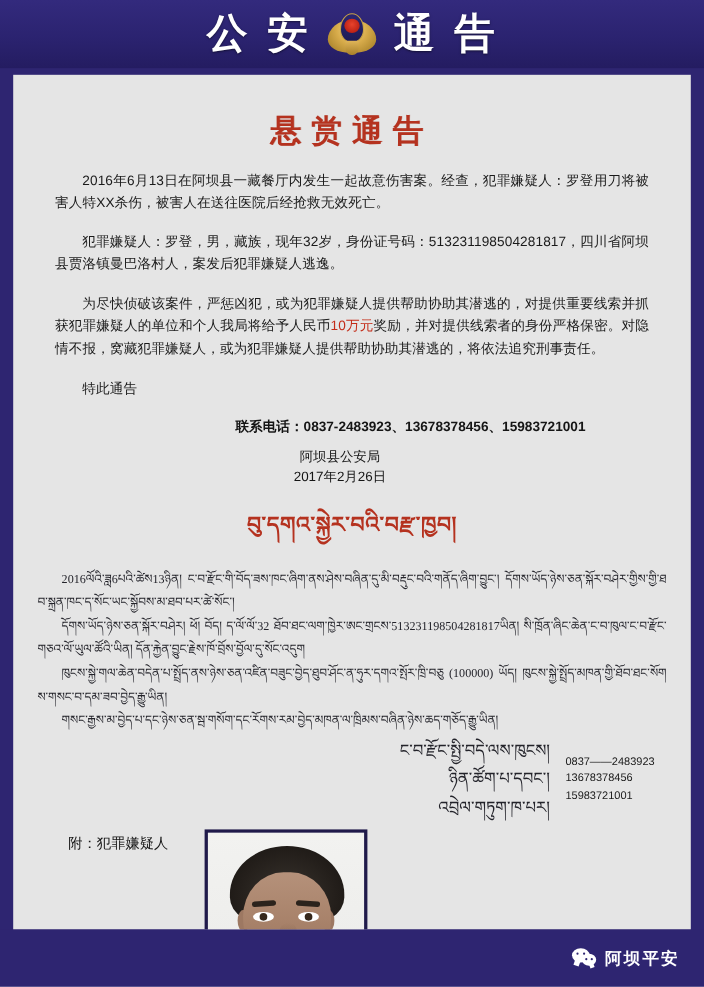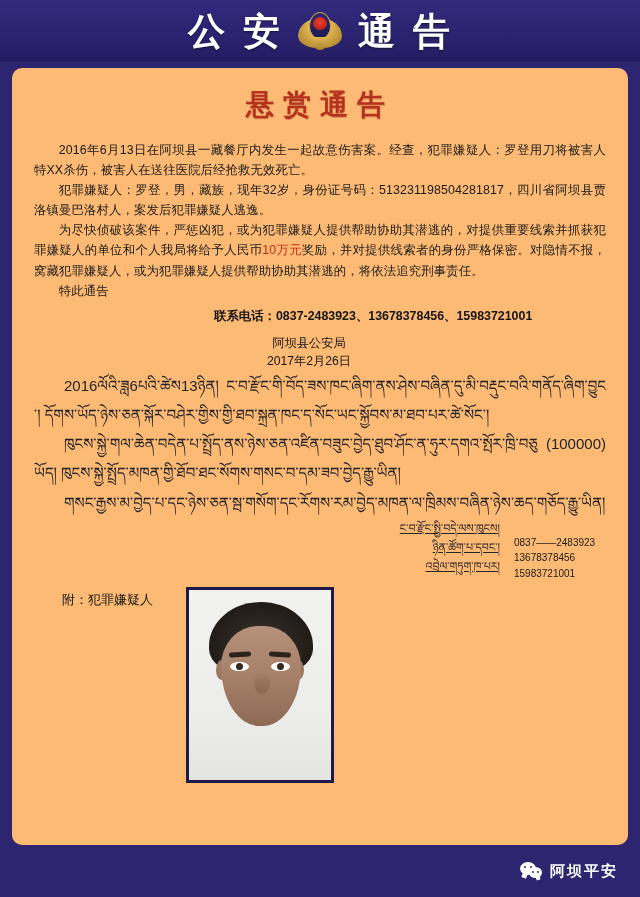--- a/index.html
+++ b/index.html
@@ -61,45 +61,44 @@
     width: 12px; height: 13px;
     background: linear-gradient(180deg,#e0b558,#a8802a);
     border-radius: 0 0 45% 45%;
   }
 
   
   .sheet {
     position: absolute;
     left: 12px; right: 12px;
     top: 68px; bottom: 52px;
-    background: #fdba74;
-    padding: 8px 22px 0 22px;
+    background: #e5e5e5;
+    padding: 22px 22px 0 22px;
     overflow: hidden;
-    border-radius: 10px;
   }
 
   .cn-title {
     text-align: center;
     color: #b5321f;
     font-size: 28px;
     font-weight: bold;
     letter-spacing: 9px;
     margin: 10px 0 16px 0;
     font-family: "Liberation Serif","DejaVu Serif",serif;
     text-shadow: 0.5px 0.5px 0 rgba(150,40,20,.35);
   }
 
   .cn-body {
     font-size: 12.4px;
     line-height: 1.62;
     color: #1a1a1a;
     text-align: justify;
     letter-spacing: .1px;
   }
-  .cn-body p { text-indent: 2em; margin: 0; }
+  .cn-body p { text-indent: 2em; margin: 16px; }
   .red { color: #c42b17; }
 
   .contact-block {
     margin-top: 6px;
     padding-left: 180px;
     font-size: 12.4px;
     line-height: 1.5;
     font-weight: bold;
     color: #151515;
   }
@@ -116,42 +115,41 @@
   .tb-title {
     text-align: center;
     color: #b5321f;
     font-size: 20px;
     margin: 12px 0 6px 0;
     font-family: "DejaVu Sans", sans-serif;
     letter-spacing: .5px;
     font-weight: bold;
   }
   .tb-body {
-    font-size: 15px;
+    font-size: 11px;
     line-height: 1.95;
     color: #23232a;
     text-align: justify;
-    font-family: Liberation Sans, sans-serif;
+    font-family: Liberation Serif, serif;
     word-break: break-all;
   }
   .tb-body p { margin: 0; text-indent: 2em; }
 
   .tb-foot {
     display: flex;
     justify-content: flex-end;
     gap: 14px;
     margin-top: 2px;
   }
   .tb-foot-left {
-    font-size: 11px;
+    font-size: 15px;
     line-height: 1.75;
     color: #23232a;
     font-family: "DejaVu Sans", sans-serif;
     text-align: right;
-    text-decoration: underline;
   }
   .tb-foot-right {
     font-size: 10px;
     line-height: 1.55;
     color: #1a1a1a;
     padding-top: 16px;
     min-width: 92px;
   }
 
   
@@ -280,23 +278,25 @@
 
     <div class="contact-block">
       <div>联系电话：0837-2483923、13678378456、15983721001</div>
     </div>
 
     <div class="sign-block">
       <div>阿坝县公安局</div>
       <div>2017年2月26日</div>
     </div>
 
+    <div class="tb-title">བུ་དགའ་སྐྱེར་བའི་བརྫ་ཁྱབ།</div>
 
     <div class="tb-body">
       <p>2016ལོའི་ཟླ6པའི་ཚེས13ཉིན།  ང་བ་རྫོང་གི་བོད་ཟས་ཁང་ཞིག་ནས་ཤེས་བཞིན་དུ་མི་བརྡུང་བའི་གནོད་ཞིག་བྱུང་།  དོགས་ཡོད་ཉེས་ཅན་སྐོར་བཤེར་གྱིས་གྱི་ཐབ་སྐྲན་ཁང་ད་སོང་ཡང་སྐྱོབས་མ་ཐབ་པར་ཚེ་སོང་།</p>
+      <p>དོགས་ཡོད་ཉེས་ཅན་སྐོར་བཤེར།  ཕོ།  བོད།  ད་ལོ་ལོ་32  ཐོབ་ཐང་ལག་ཁྱེར་ཨང་གྲངས་513231198504281817ཡིན།  སི་ཁྲོན་ཞིང་ཆེན་ང་བ་ཁུལ་ང་བ་རྫོང་གཅའ་ལོ་ཡུལ་ཚོའི་ཡིན།  དོན་རྐྱེན་བྱུང་རྗེས་ཁོ་བྲོས་བྱོལ་དུ་སོང་འདུག</p>
       <p>ཁུངས་སྐྱེ་གལ་ཆེན་བདེན་པ་སྤྲོད་ནས་ཉེས་ཅན་འཛིན་བཟུང་བྱེད་ཐུབ་ཤོང་ན་ཧུར་དགའ་སྤོར་ཁྲི་བཅུ (100000) ཡོད།  ཁུངས་སྐྱེ་སྤྲོད་མཁན་གྱི་ཐོབ་ཐང་སོགས་གསང་བ་དམ་ཟབ་བྱེད་རྒྱུ་ཡིན།</p>
       <p>གསང་རྒྱས་མ་བྱེད་པ་དང་ཉེས་ཅན་སྦ་གསོག་དང་རོགས་རམ་བྱེད་མཁན་ལ་ཁྲིམས་བཞིན་ཉེས་ཆད་གཅོད་རྒྱུ་ཡིན།</p>
     </div>
 
     <div class="tb-foot">
       <div class="tb-foot-left">
         <div>ང་བ་རྫོང་སྤྱི་བདེ་ལས་ཁུངས།</div>
         <div>ཉིན་ཚོག་པ་དབང་།</div>
         <div>འབྲེལ་གཏུག་ཁ་པར།</div>
       </div>

